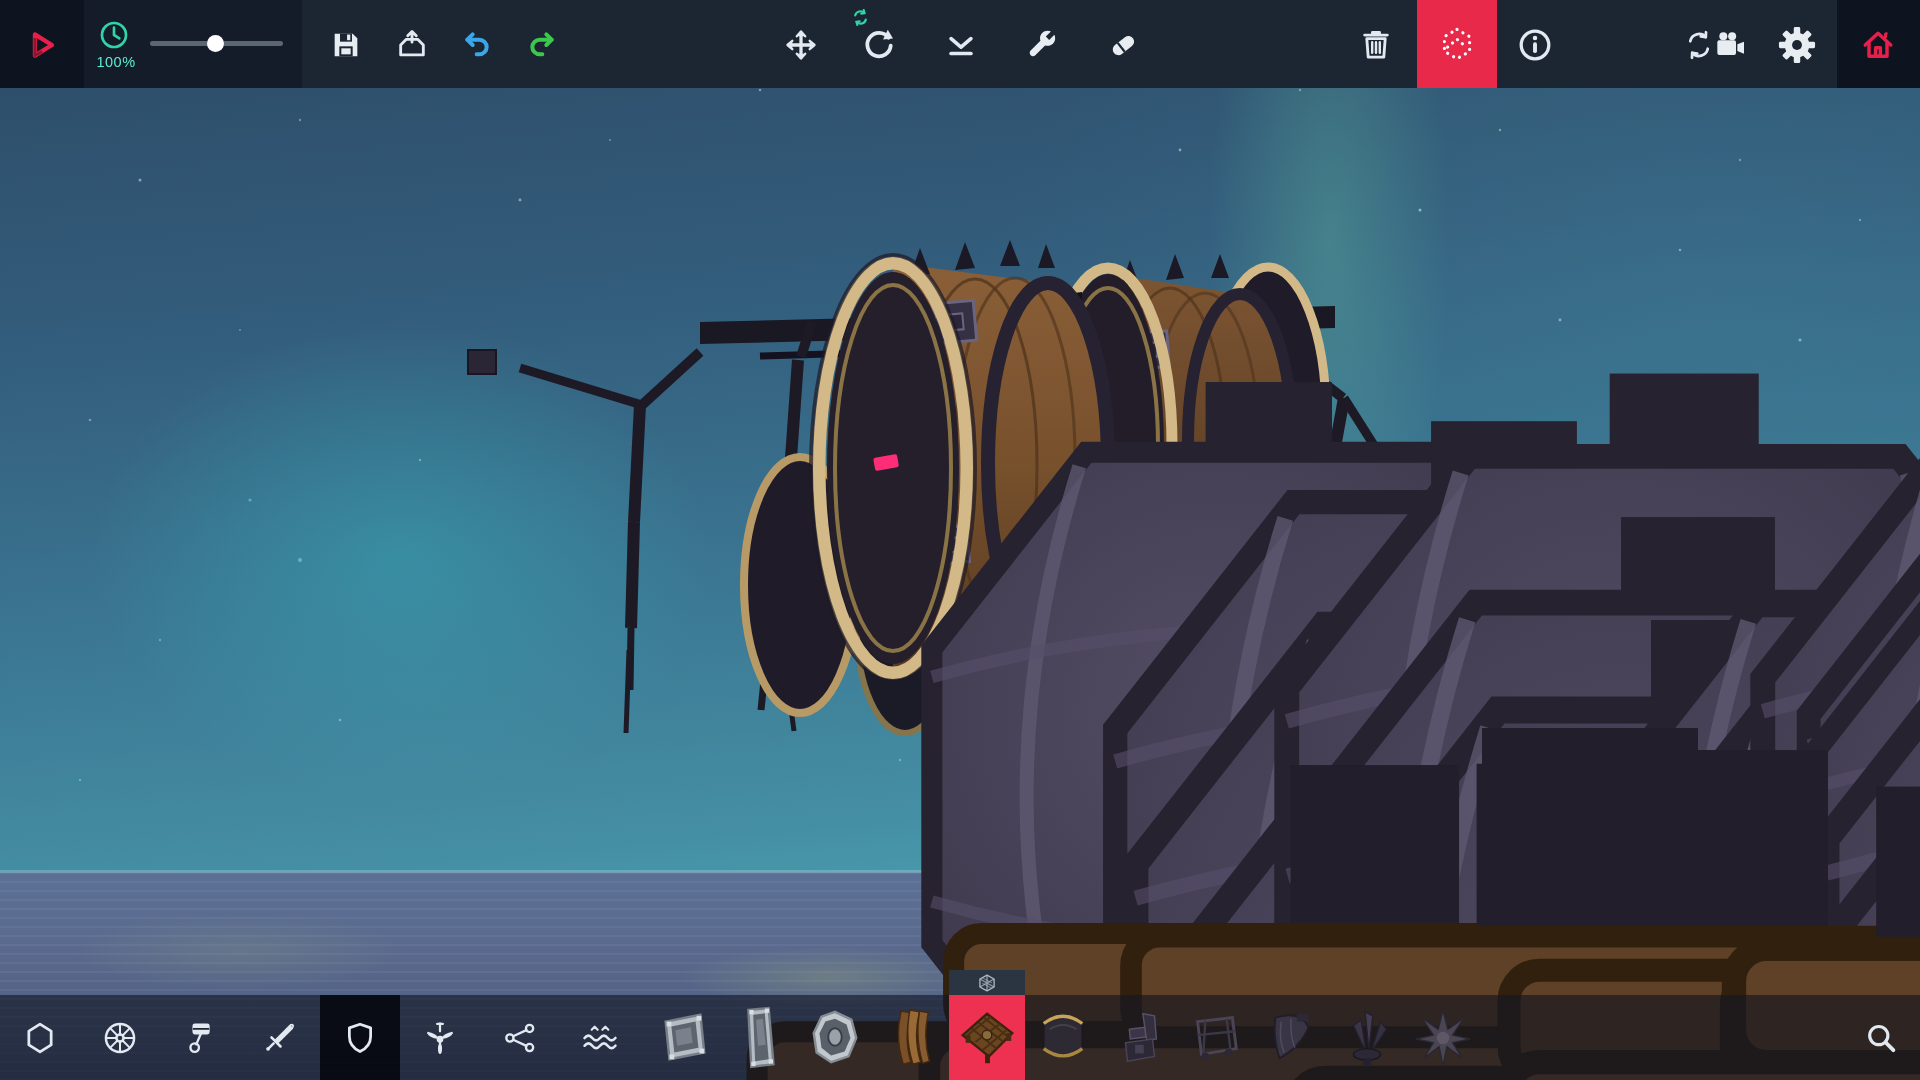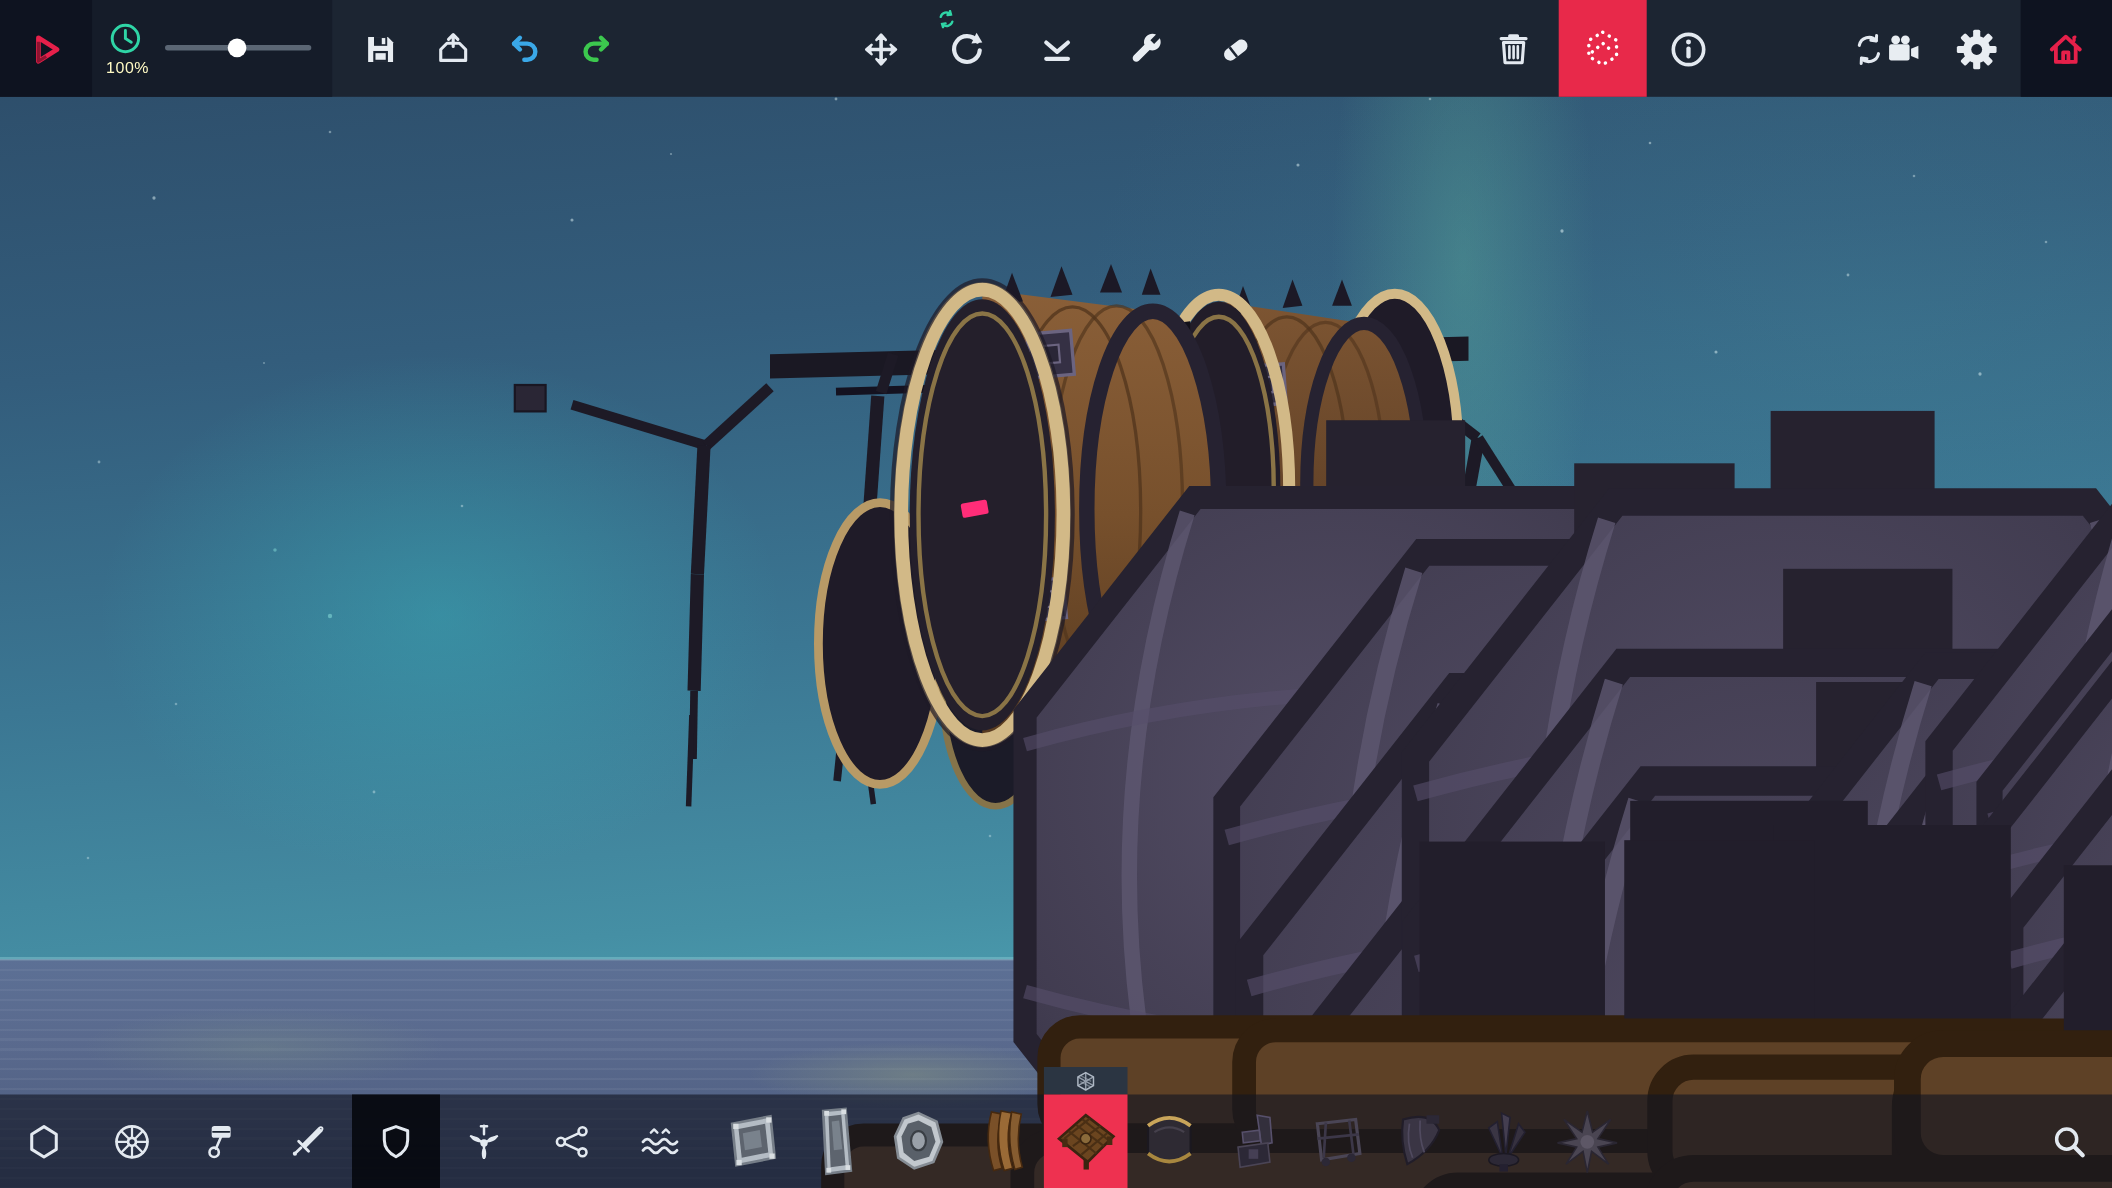--- a/index.html
+++ b/index.html
@@ -21,21 +21,21 @@
       repeating-linear-gradient(180deg, rgba(255,255,255,.05) 0 2px, rgba(255,255,255,0) 2px 9px),
       linear-gradient(180deg,#5c7095 0%,#5a6a8e 35%,#516184 70%,#425274 100%);}
   .horizon{position:absolute;left:0;top:870px;width:1920px;height:3px;background:rgba(160,220,225,.35);}
 
   
   .topbar{position:absolute;left:0;top:0;width:1920px;height:88px;background:#1c2532;}
   .tb-block-dark{position:absolute;top:0;height:88px;background:#0e1320;}
   .tb-speedblock{position:absolute;left:84px;top:0;width:218px;height:88px;background:#151c29;}
   .tbtn{position:absolute;top:16px;width:58px;height:58px;display:flex;align-items:center;justify-content:center;cursor:pointer;}
   .tb-red{position:absolute;left:1417px;top:0;width:80px;height:88px;background:#e8294a;display:flex;align-items:center;justify-content:center;cursor:pointer;}
-  .speed-label{position:absolute;left:84px;top:54px;width:64px;text-align:center;color:#fef9c3;font-size:14.5px;letter-spacing:.5px;}
+  .speed-label{position:absolute;left:84px;top:54px;width:64px;text-align:center;color:#5eead4;font-size:14.5px;letter-spacing:.5px;}
   .slider{position:absolute;left:150px;top:41px;width:133px;height:5px;background:#5b6674;border-radius:3px;cursor:pointer;}
   .slider .knob{position:absolute;top:-6px;left:calc(49% - 8px);width:17px;height:17px;border-radius:50%;background:#fff;}
 
   
   .botbar{position:absolute;left:0;top:995px;width:1920px;height:85px;background:rgba(17,21,34,.62);}
   .cat{position:absolute;top:0;width:80px;height:85px;display:flex;align-items:center;justify-content:center;cursor:pointer;}
   .cat.sel{background:rgba(5,7,12,.88);}
   .blockcell{position:absolute;top:0;width:76px;height:85px;display:flex;align-items:center;justify-content:center;cursor:pointer;}
   .blockcell.sel{background:#ee3150;}
   .blocktab{position:absolute;left:949px;top:-25px;width:76px;height:25px;background:#2b3542;display:flex;align-items:center;justify-content:center;}

